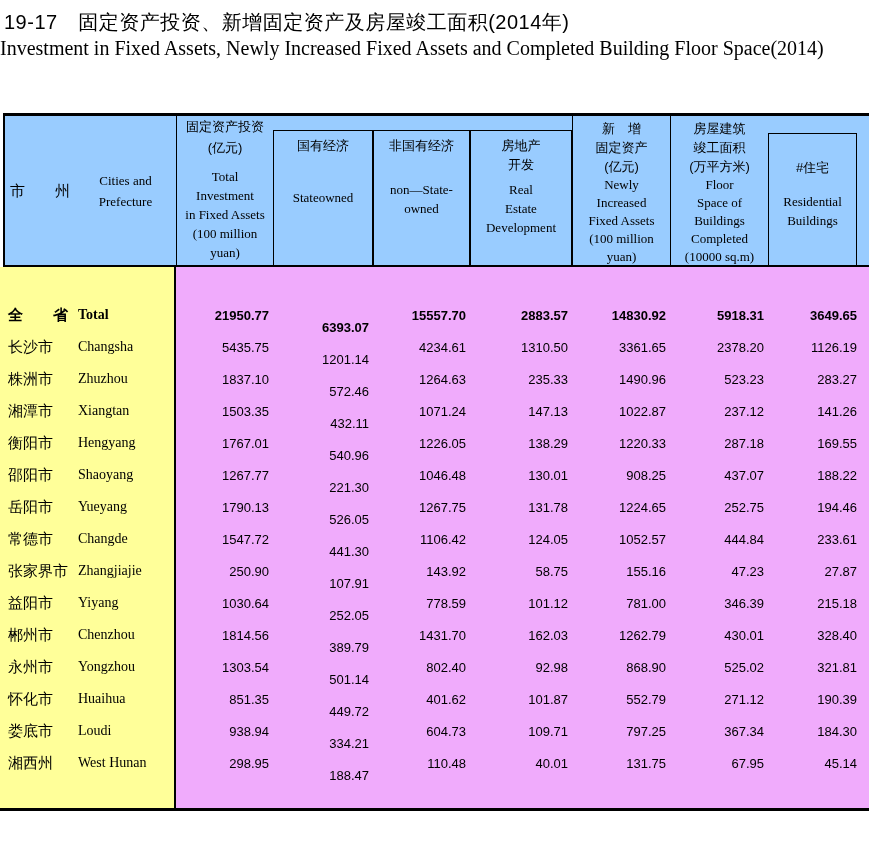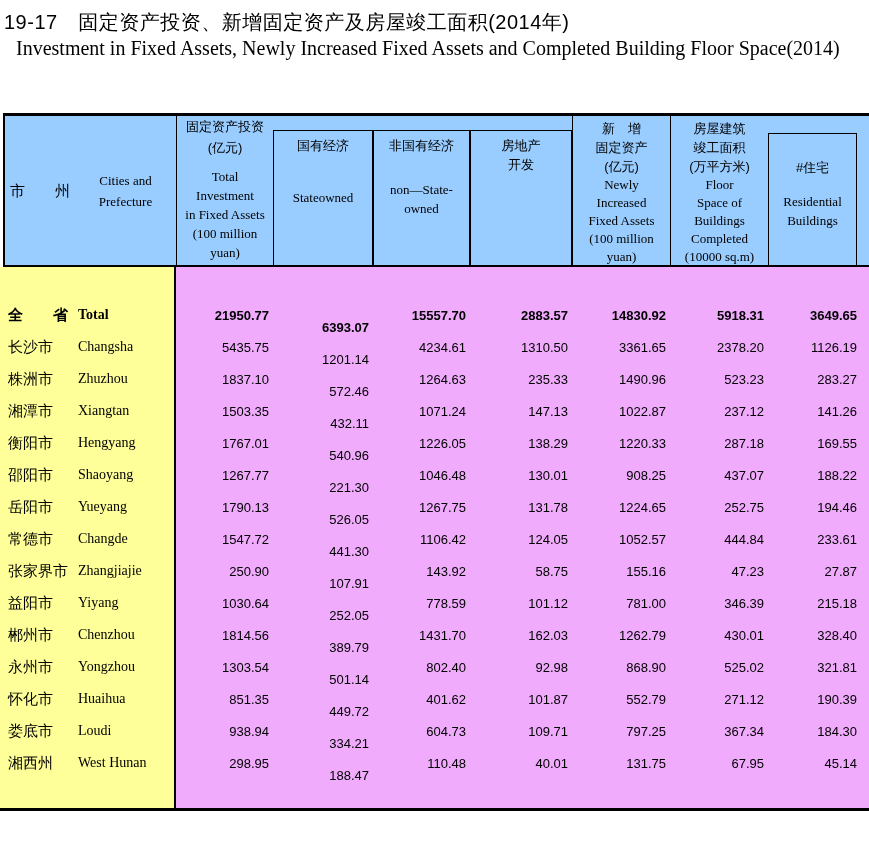--- a/index.html
+++ b/index.html
@@ -2,21 +2,21 @@
 <html><head>
 <meta charset="utf-8">
 <style>
   html,body{margin:0;padding:0;background:#fff;}
   .page{position:relative;width:869px;height:844px;background:#fff;overflow:hidden;
         font-family:"Liberation Sans",sans-serif;color:#000;}
 
   
   .title{position:absolute;left:4px;top:9px;font-size:20px;font-weight:normal;
          letter-spacing:0.5px;white-space:nowrap;}
-  .subtitle{position:absolute;left:16px;top:37px;font-size:20px;
+  .subtitle{position:absolute;left:0;top:37px;font-size:20px;
             font-family:"Liberation Serif",serif;white-space:nowrap;}
 
   
   .hdr{position:absolute;left:3px;top:113px;width:866px;height:154px;
        background:#99CCFF;box-sizing:border-box;
        border-top:3px solid #000;border-left:2px solid #000;border-bottom:2px solid #000;
        font-size:13px;text-align:center;line-height:20px;}
   .hdr .en{font-family:"Liberation Serif",serif;}
   .hc{position:absolute;top:0;height:100%;box-sizing:border-box;}
   .hbox{position:absolute;box-sizing:border-box;border:1px solid #000;border-bottom:none;}
@@ -109,20 +109,25 @@
         <div>non—State-</div>
         <div>owned</div>
       </div>
     </div>
 
     <div class="hbox" id="box-realestate">
       <div class="cn">
         <div>房地产</div>
         <div>开发</div>
       </div>
+      <div class="en">
+        <div>Real</div>
+        <div>Estate</div>
+        <div>Development</div>
+      </div>
     </div>
 
     <div class="hc" id="hc-newly">
       <div class="cn">
         <div>新　增</div>
         <div>固定资产</div>
         <div>(亿元)</div>
       </div>
       <div class="en">
         <div>Newly</div>

